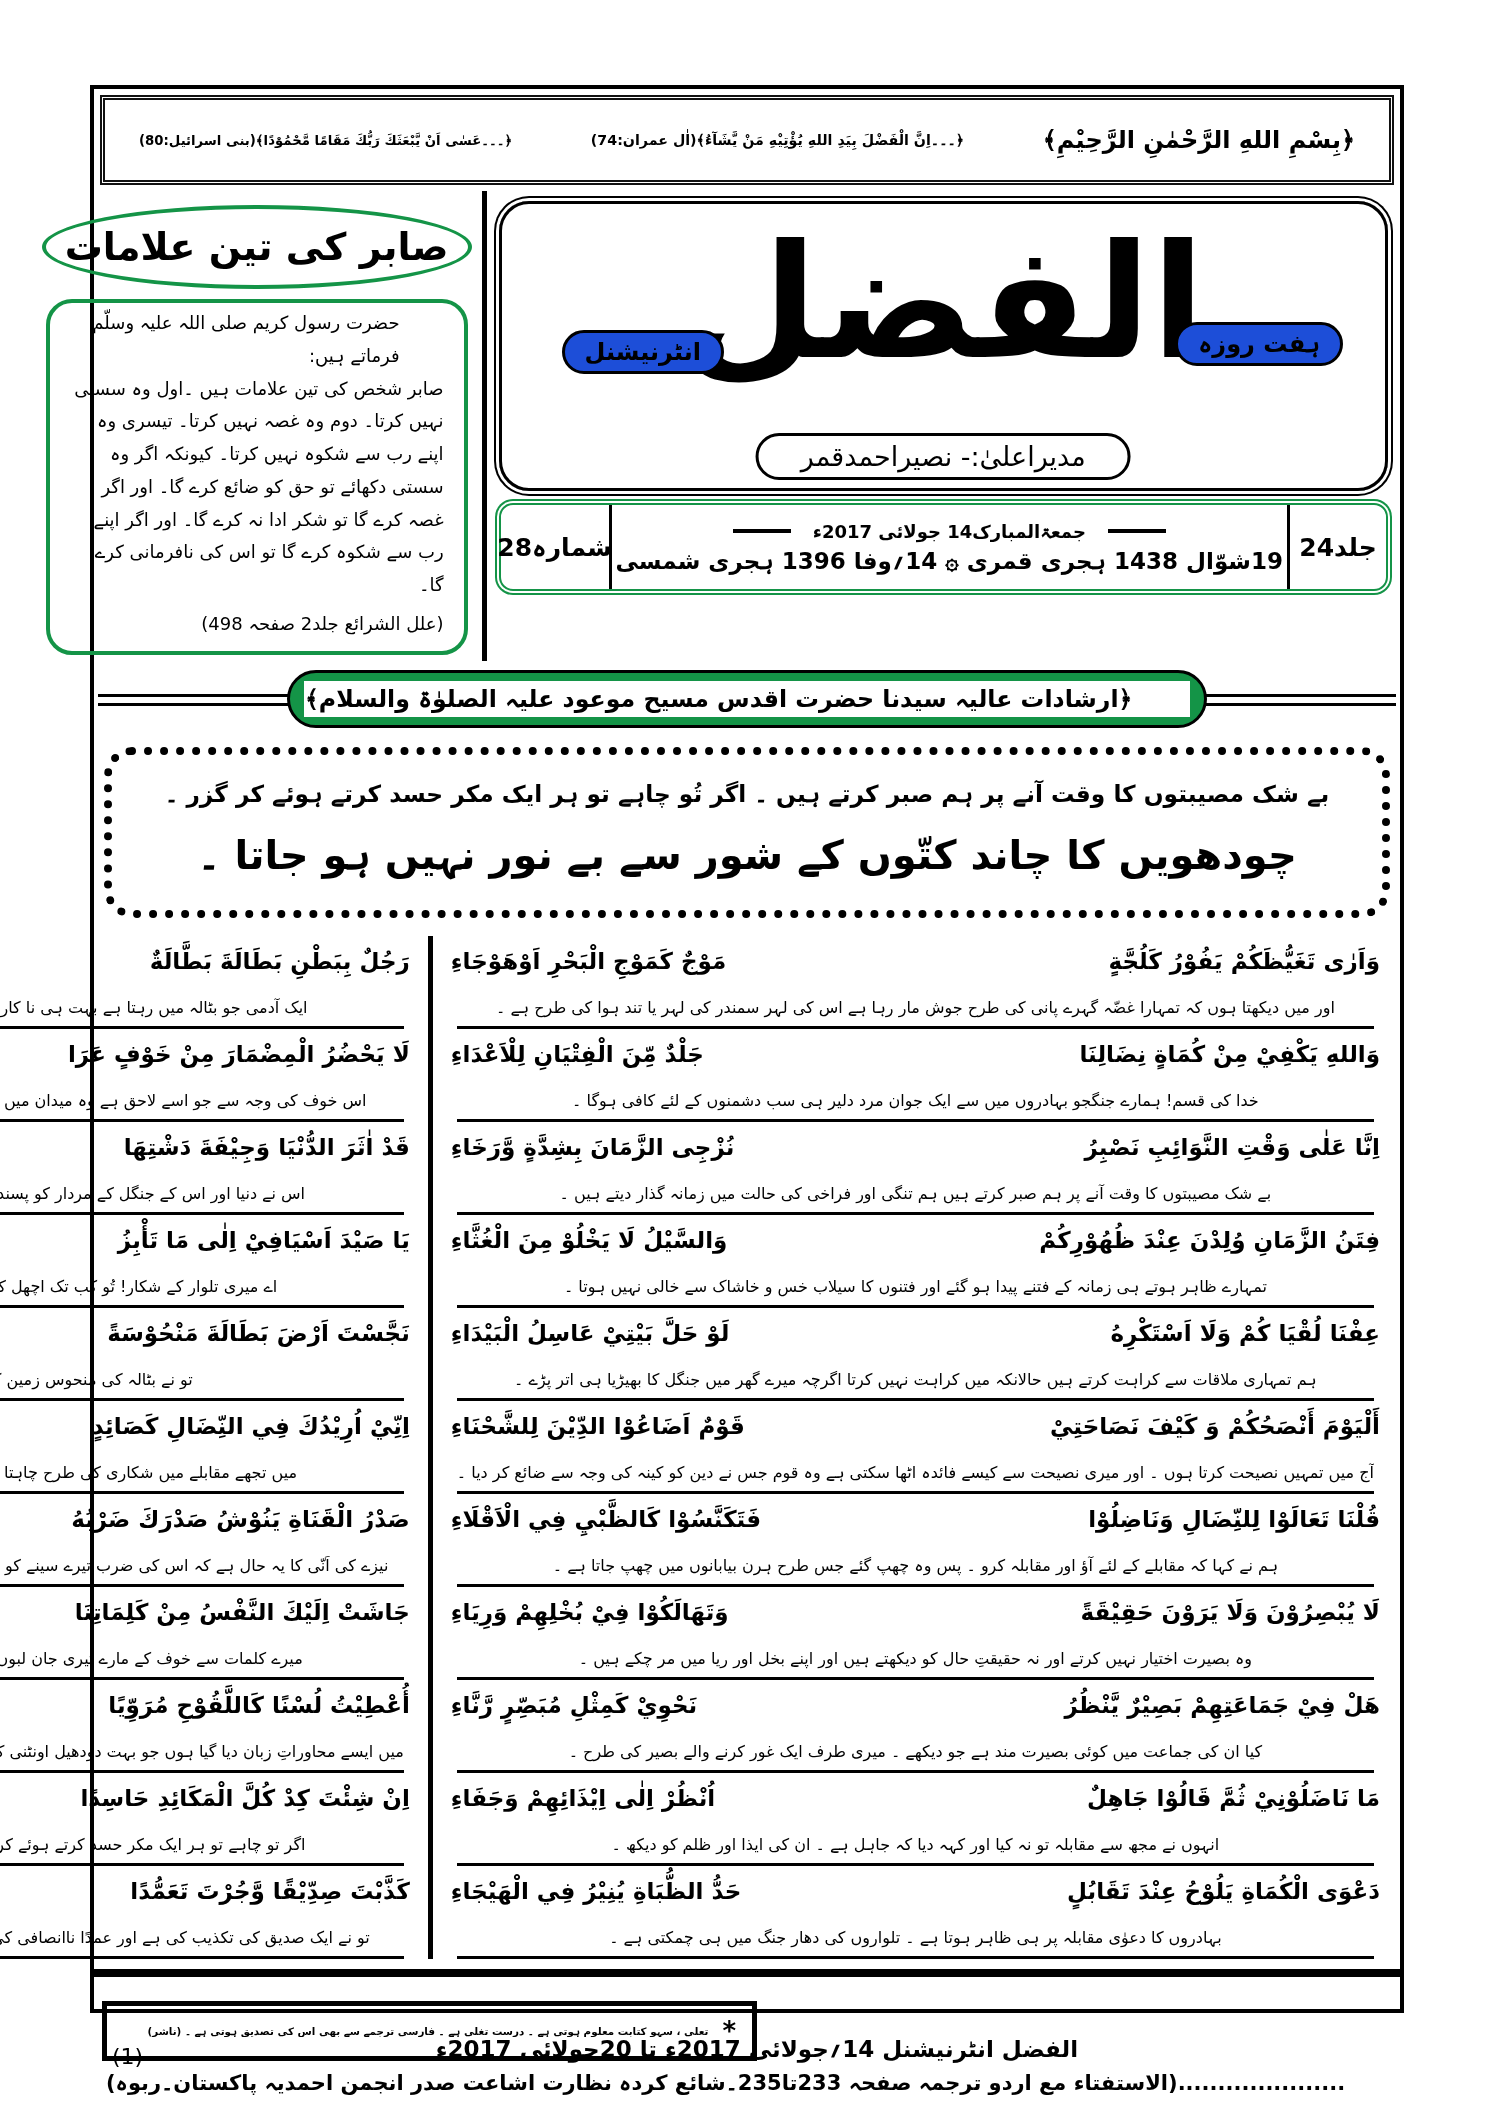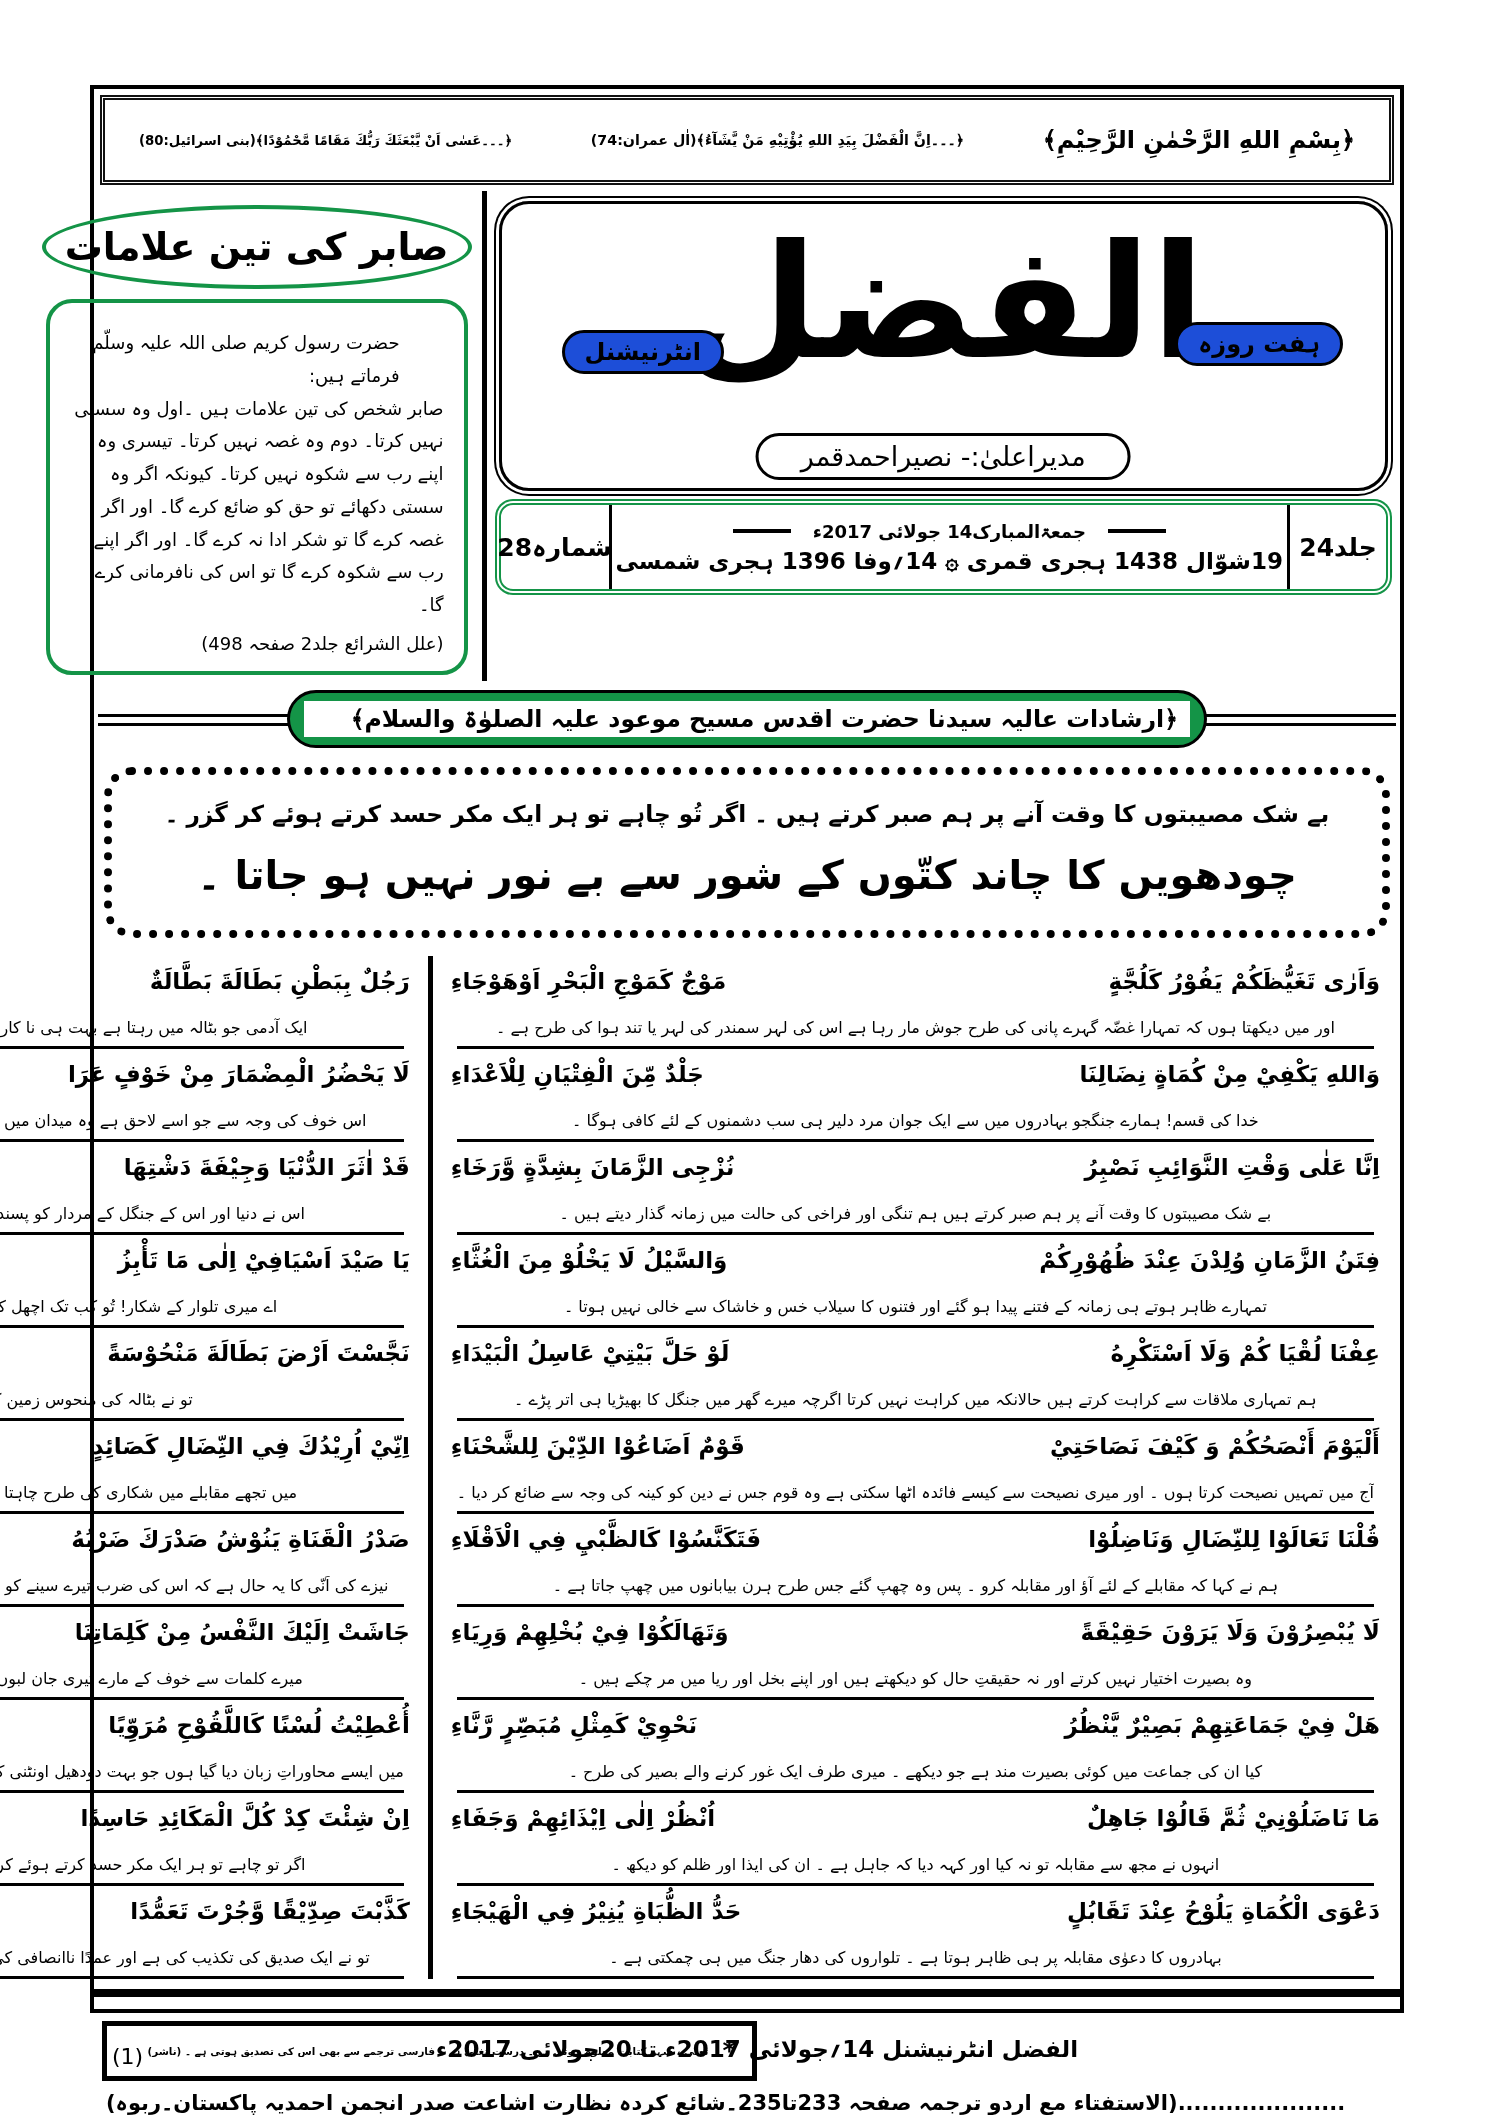--- a/index.html
+++ b/index.html
@@ -58,39 +58,39 @@
   .date-line2 { font-size: 23px; font-weight: bold; margin-top: 6px; white-space: nowrap; max-width: 100%; display: inline-block; }
 
   
   .sidebar-col { width: 535px; padding: 6px 10px; }
   .sb-title {
     width: 430px; height: 84px; margin: 8px auto 10px; border: 4px solid #149447; border-radius: 50%;
     display: flex; align-items: center; justify-content: center;
     font-size: 38px; font-weight: bold;
   }
   .sb-body {
-    border: 4px solid #149447; border-radius: 26px; margin: 0 4px; padding: 24px 20px 10px;
+    border: 4px solid #149447; border-radius: 26px; margin: 0 4px; padding: 4px 20px 10px;
     font-size: 18px; line-height: 1.82; text-align: right; min-height: 290px;
   }
   .sb-intro { padding-right: 44px; }
   .sb-cite { text-align: right; font-size: 18px; margin-top: 6px; }
 
   
   .section-bar { position: relative; height: 72px; display: flex; align-items: center; margin-top: 2px; }
   .section-bar::before, .section-bar::after {
     content: ""; position: absolute; top: 31px; width: 195px; height: 6px;
     border-top: 3px solid #000; border-bottom: 3px solid #000;
   }
   .section-bar::before { left: 4px; }
   .section-bar::after { right: 4px; }
   .sec-pill {
     width: 920px; margin: 0 auto; background: #149447; border: 3px solid #000;
     border-radius: 36px; padding: 8px 14px; position: relative; z-index: 2;
   }
-  .sec-white { background: #fff; padding: 4px 12px; text-align: right; }
+  .sec-white { background: #fff; padding: 4px 1px; text-align: left; }
   .sec-text { font-size: 29px; font-weight: bold; white-space: nowrap; display: inline-block; max-width: 100%; }
 
   
   .quote-box {
     margin: 12px 10px 8px; border: 8px dotted #000; border-radius: 28px;
     padding: 22px 28px 26px; text-align: center;
   }
   .q-line { font-size: 40px; font-weight: bold; white-space: nowrap; display: block; line-height: 1.45; }
   .q-line + .q-line { margin-top: 16px; }
 

